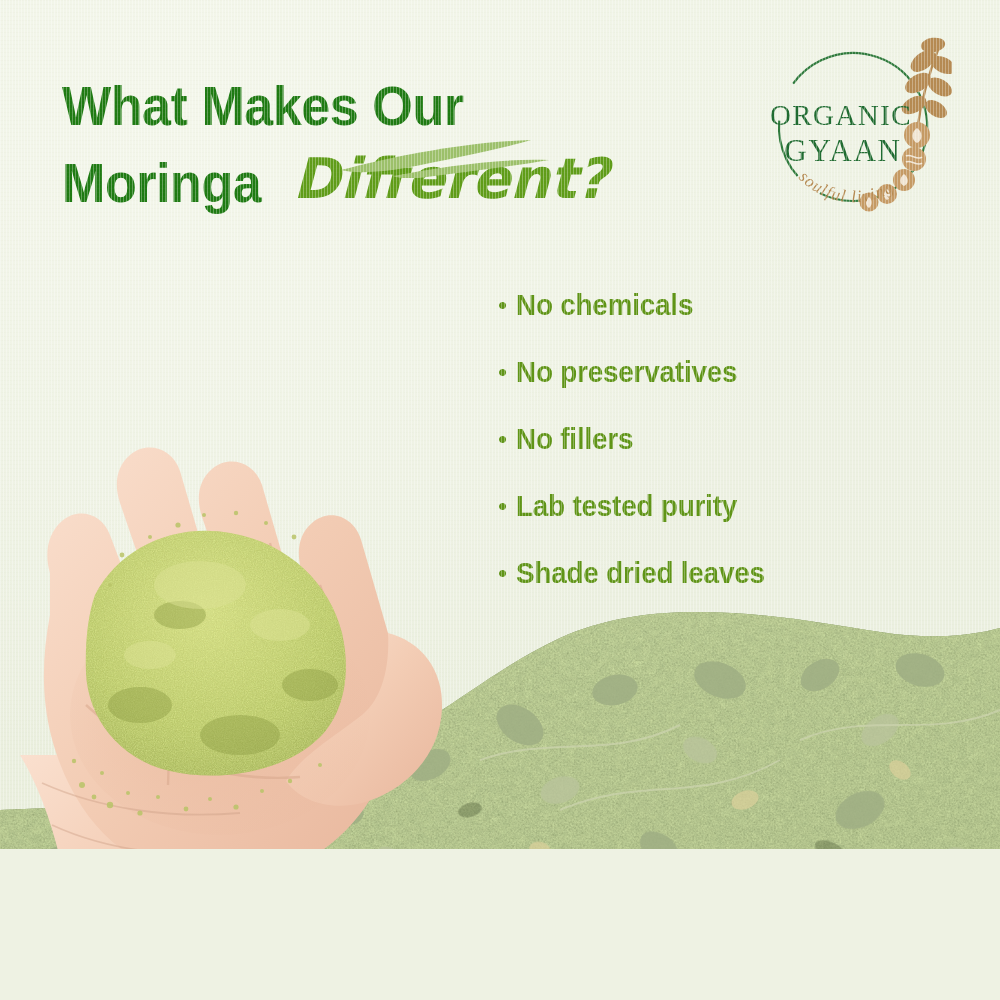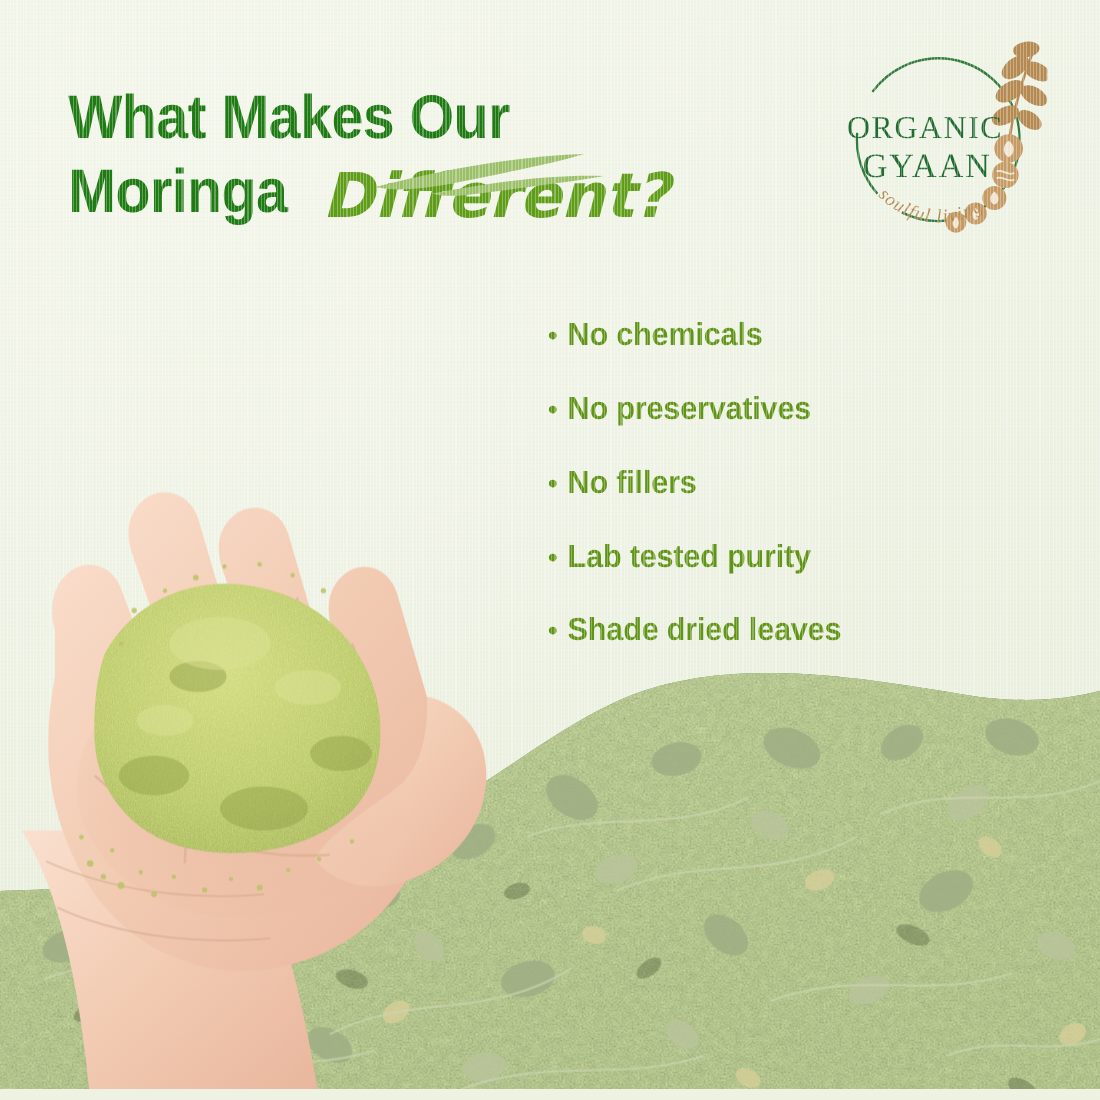--- a/index.html
+++ b/index.html
@@ -2,21 +2,21 @@
 <html><head>
 <meta charset="utf-8">
 <style>
   html,body{margin:0;padding:0;}
   body{
     width:1000px;height:1000px;overflow:hidden;
     font-family:"Liberation Sans",sans-serif;
     background:#eef2e3;
   }
   #poster{
-    position:relative;width:1000px;height:990px;overflow:hidden;
+    position:relative;width:1000px;height:849px;overflow:hidden;
     background:
       radial-gradient(circle at 18% 12%, #f3f6ea 0%, rgba(243,246,234,0) 60%),
       linear-gradient(180deg,#eff3e5 0%,#ecf0e1 55%,#e9eedc 100%);
   }
   
   #paper-texture{
     position:absolute;inset:0;pointer-events:none;opacity:.55;
     background-image:
       repeating-linear-gradient(90deg, rgba(255,255,255,.55) 0 1px, rgba(0,0,0,0) 1px 3px),
       repeating-linear-gradient(0deg, rgba(160,170,130,.07) 0 1px, rgba(0,0,0,0) 1px 4px);
@@ -25,21 +25,21 @@
   
   #headline{position:absolute;left:62px;top:78px;width:620px;}
   .head-line{
     font-weight:700;letter-spacing:-.5px;line-height:1.0;
     color:#1e7a12;
     font-size:56px;
     font-family:"Liberation Sans",sans-serif;
     transform:scaleX(.93);transform-origin:left center;
     white-space:nowrap;
   }
-  #head-line2{margin-top:12px;display:flex;align-items:flex-start;gap:22px;}
+  #head-line2{margin-top:12px;display:flex;align-items:flex-end;gap:22px;}
   #headline-accent{
     font-size:56px;font-weight:700;font-style:italic;
     color:#5f9c18;letter-spacing:0px;
     font-family:"DejaVu Sans",sans-serif;
     transform:skewX(-4deg);
   }
   #swoosh{position:absolute;left:335px;top:136px;width:220px;height:42px;}
 
   
   #logo{position:absolute;left:757px;top:35px;width:195px;height:180px;}

